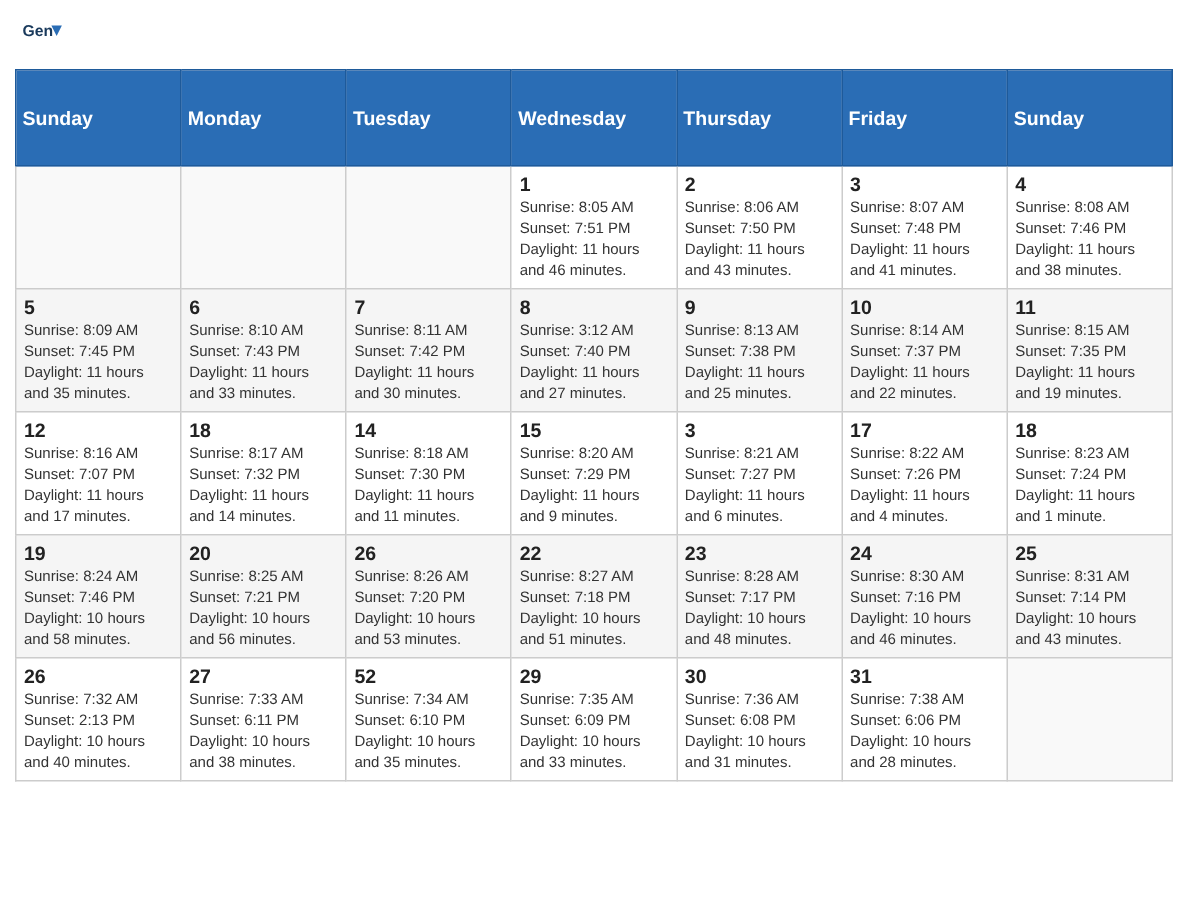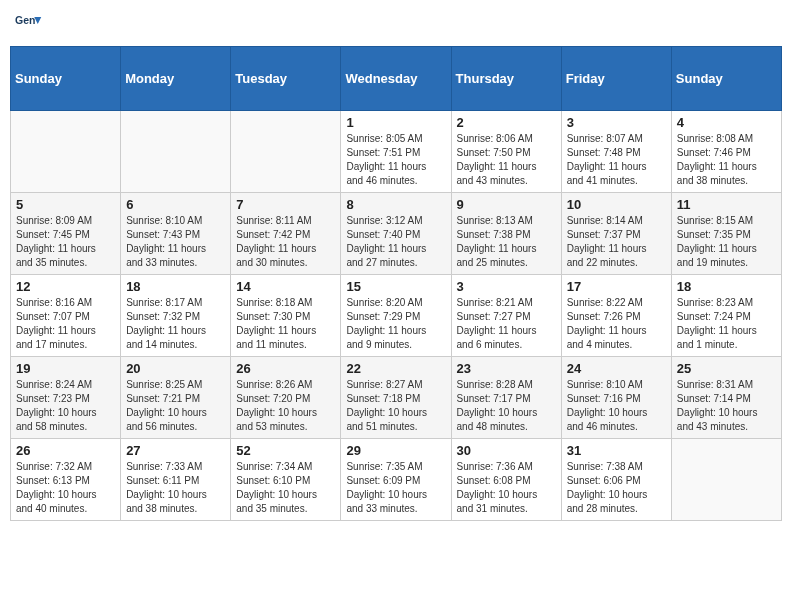--- a/index.html
+++ b/index.html
@@ -253,21 +253,21 @@
           <div class="day-detail">Sunrise: 8:23 AM
 Sunset: 7:24 PM
 Daylight: 11 hours
 and 1 minute.</div>
         </td>
       </tr>
       <tr>
         <td>
           <div class="day-number">19</div>
           <div class="day-detail">Sunrise: 8:24 AM
-Sunset: 7:23 PM
+Sunset: 7:46 PM
 Daylight: 10 hours
 and 58 minutes.</div>
         </td>
         <td>
           <div class="day-number">20</div>
           <div class="day-detail">Sunrise: 8:25 AM
 Sunset: 7:21 PM
 Daylight: 10 hours
 and 56 minutes.</div>
         </td>
@@ -287,38 +287,38 @@
         </td>
         <td>
           <div class="day-number">23</div>
           <div class="day-detail">Sunrise: 8:28 AM
 Sunset: 7:17 PM
 Daylight: 10 hours
 and 48 minutes.</div>
         </td>
         <td>
           <div class="day-number">24</div>
-          <div class="day-detail">Sunrise: 8:10 AM
+          <div class="day-detail">Sunrise: 8:30 AM
 Sunset: 7:16 PM
 Daylight: 10 hours
 and 46 minutes.</div>
         </td>
         <td>
           <div class="day-number">25</div>
           <div class="day-detail">Sunrise: 8:31 AM
 Sunset: 7:14 PM
 Daylight: 10 hours
 and 43 minutes.</div>
         </td>
       </tr>
       <tr>
         <td>
           <div class="day-number">26</div>
           <div class="day-detail">Sunrise: 7:32 AM
-Sunset: 6:13 PM
+Sunset: 2:13 PM
 Daylight: 10 hours
 and 40 minutes.</div>
         </td>
         <td>
           <div class="day-number">27</div>
           <div class="day-detail">Sunrise: 7:33 AM
 Sunset: 6:11 PM
 Daylight: 10 hours
 and 38 minutes.</div>
         </td>

